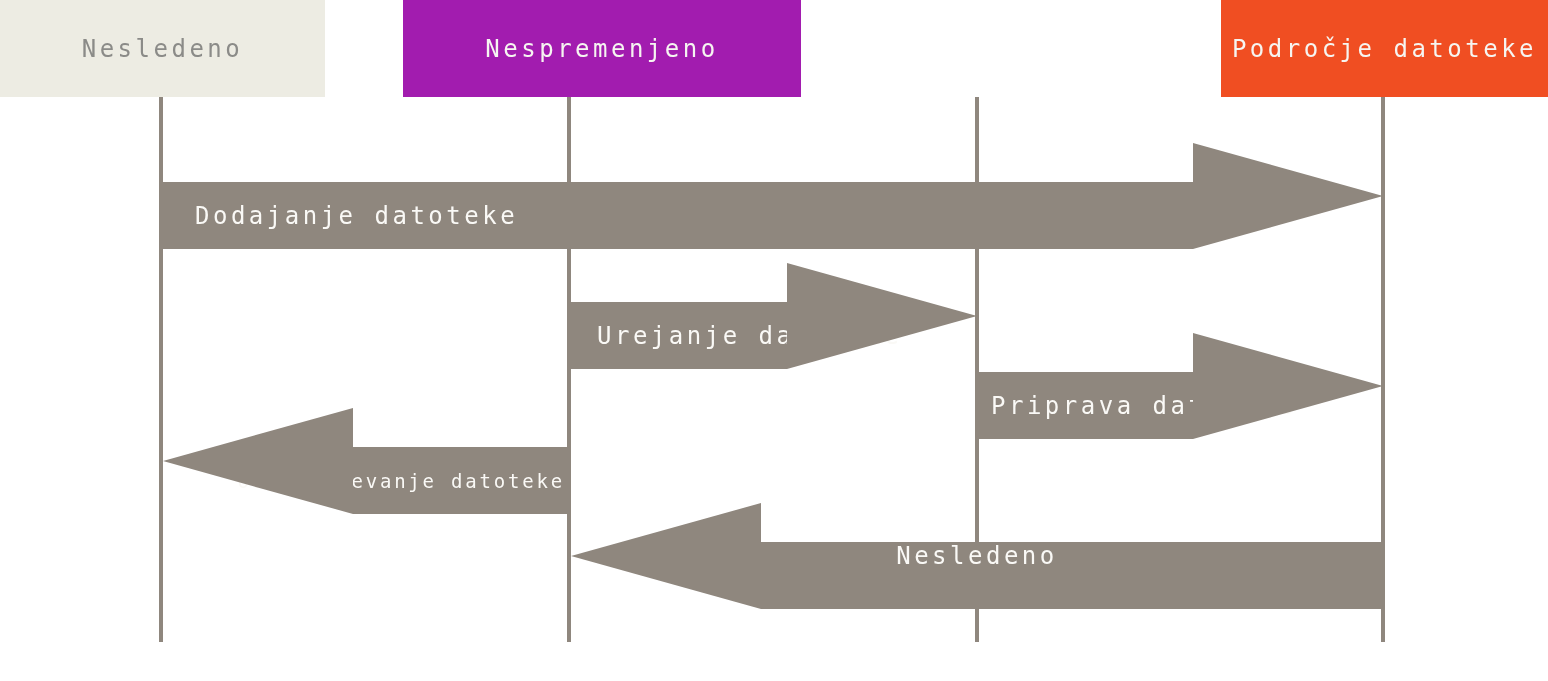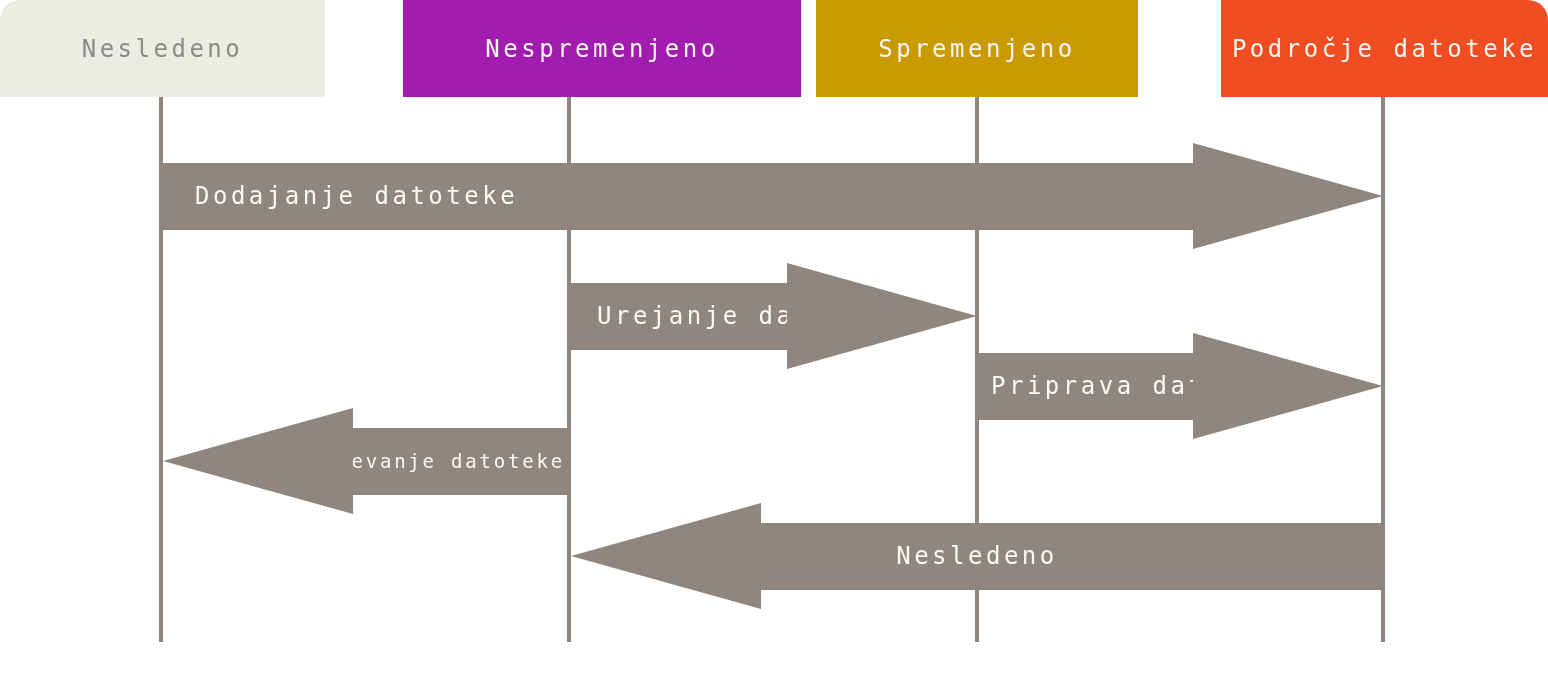--- a/index.html
+++ b/index.html
@@ -3,21 +3,20 @@
 <meta charset="utf-8">
 <style>
   html, body { margin: 0; padding: 0; background: #ffffff; }
   .stage {
     position: relative;
     width: 1548px;
     height: 681px;
     background: #ffffff;
     overflow: hidden;
     font-family: "DejaVu Sans Mono", "Liberation Mono", monospace;
-    border-radius: 20px;
   }
 
   
   .col-header {
     position: absolute;
     top: 0;
     height: 97px;
     display: flex;
     align-items: center;
     justify-content: center;
@@ -42,21 +41,21 @@
   #line1 { left: 159px; }
   #line2 { left: 567px; }
   #line3 { left: 975px; }
   #line4 { left: 1381px; }
 
   
   .arrow {
     position: absolute;
     height: 106px;
     display: flex;
-    align-items: center;
+    align-items: flex-end;
     z-index: 2;
     color: #faf9f6;
     font-size: 24px;
     letter-spacing: 3.5px;
     white-space: nowrap;
   }
   .shaft {
     flex: 1 1 auto;
     height: 67px;
     background: #8f877e;
@@ -101,23 +100,20 @@
 <body>
 
 <div class="stage">
 
   <div class="col-header" id="hdr1">
     <span>Nesledeno</span>
   </div>
   <div class="col-header" id="hdr2">
     <span>Nespremenjeno</span>
   </div>
-  <div class="col-header" id="hdr3">
-    <span>Spremenjeno</span>
-  </div>
   <div class="col-header" id="hdr4">
     <span>Področje datoteke</span>
   </div>
 
   <div class="lifeline" id="line1"></div>
   <div class="lifeline" id="line2"></div>
   <div class="lifeline" id="line3"></div>
   <div class="lifeline" id="line4"></div>
 
   <div class="arrow" id="arrow1">

